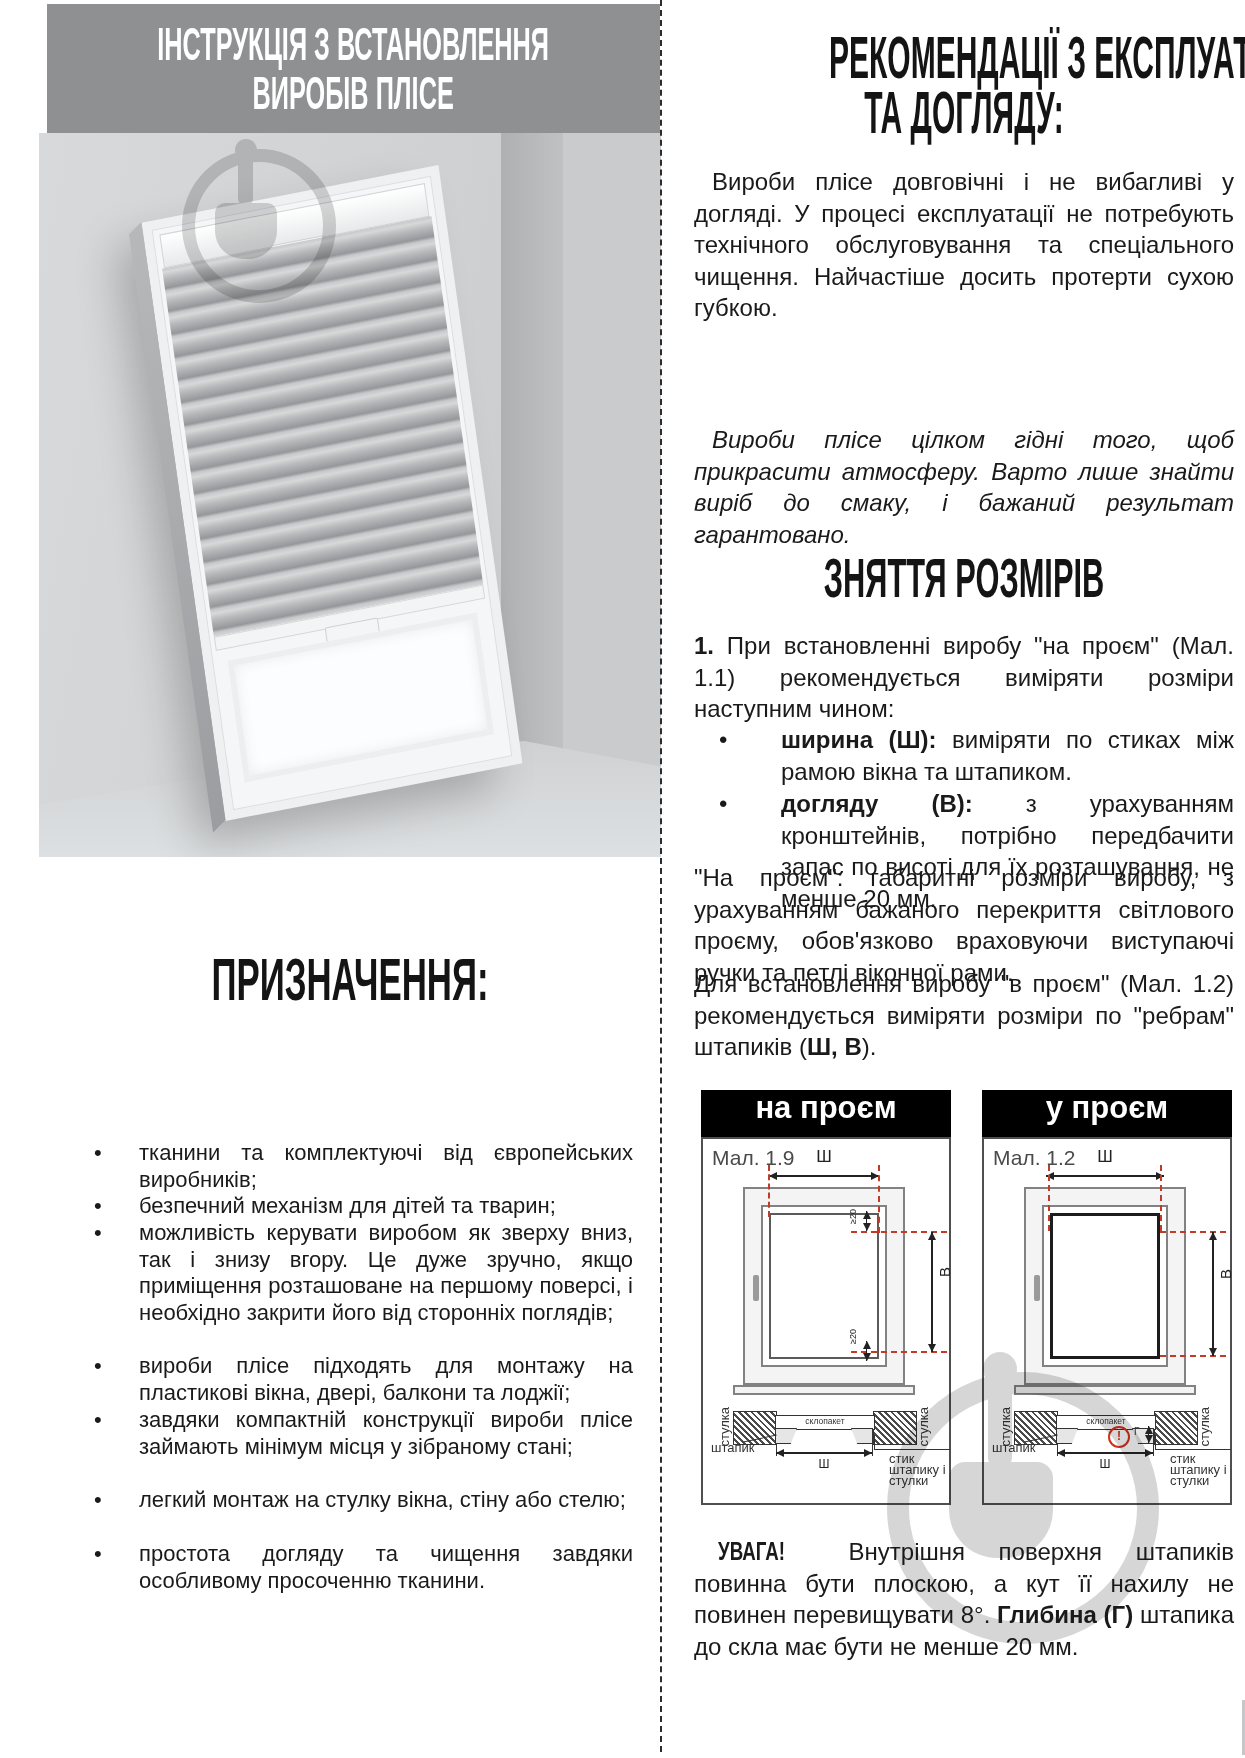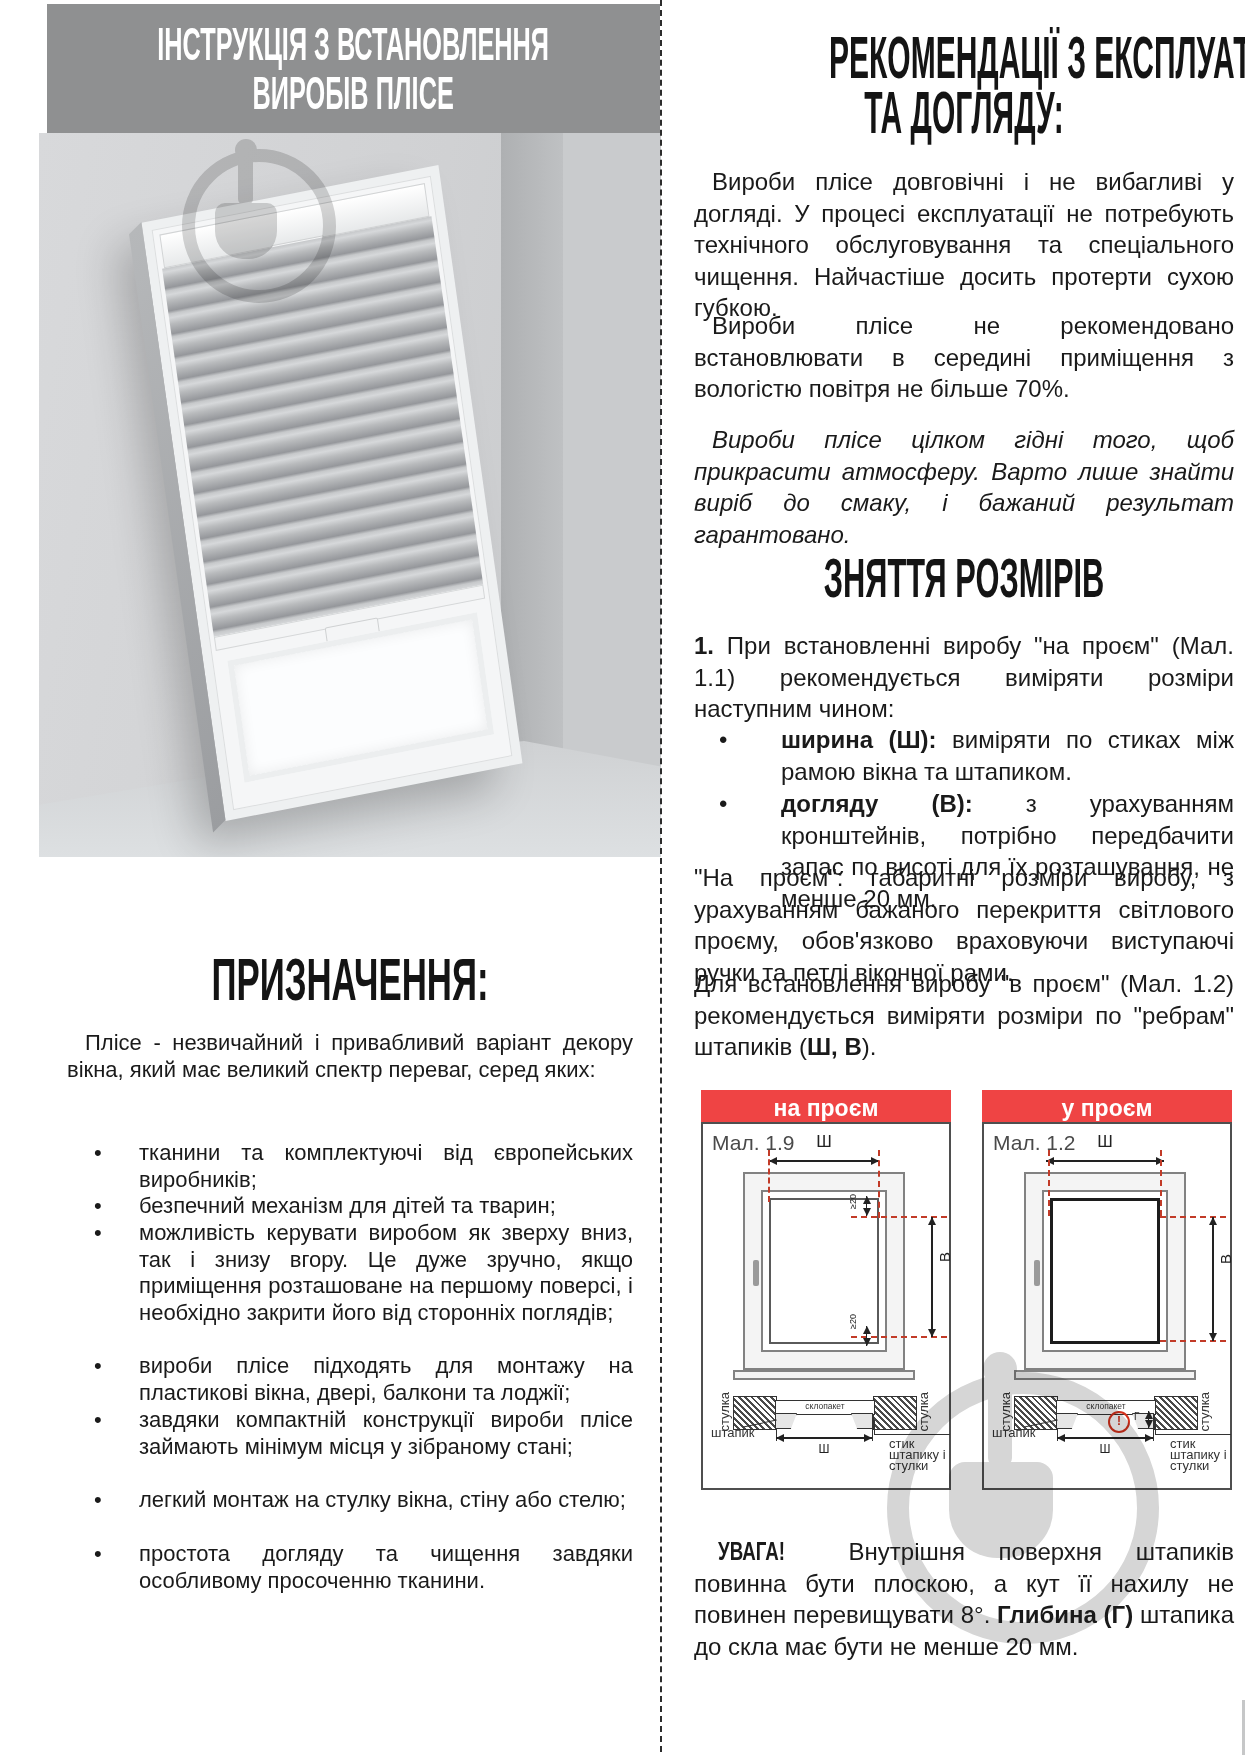--- a/index.html
+++ b/index.html
@@ -58,21 +58,21 @@
   .wm{position:absolute;mix-blend-mode:multiply;pointer-events:none;}
   .wm .ring{position:absolute;border-radius:50%;border-style:solid;border-color:#d6d6d6;}
   .wm .blob{position:absolute;background:#d6d6d6;}
 
   
   .divider{position:absolute;left:621px;top:0;height:1752px;border-left:2px dashed #2c2c2c;}
 
   
   .panels{position:absolute;left:662px;top:1090px;display:flex;gap:31px;}
   .panel{width:250px;}
-  .phead{height:32px;background:#ef4444;color:#fff;font-weight:700;font-size:23px;line-height:36px;text-align:center;}
+  .phead{height:47px;background:#000000;color:#fff;font-weight:700;font-size:31px;line-height:36px;text-align:center;}
   .pbox{position:relative;height:368px;border:2px solid #4f4f4f;background:#fff;box-sizing:border-box;}
   .figlbl{position:absolute;left:9px;top:7px;font-size:21px;color:#4a4a4a;}
   .wo{position:absolute;border:2px solid #828282;background:#f4f4f4;box-sizing:border-box;}
   .wm2f{position:absolute;border:2px solid #828282;background:#fff;box-sizing:border-box;}
   .wg{position:absolute;border:2px solid #5a5a5a;background:#fff;box-sizing:border-box;}
   .wg.thick{border:3px solid #1c1c1c;}
   .whandle{position:absolute;width:6px;height:26px;background:#9a9a9a;border-radius:2px;}
   .wsill{position:absolute;border:2px solid #828282;background:#f4f4f4;box-sizing:border-box;}
   .dim-h{position:absolute;height:2px;background:#222;}
   .dim-h::before{content:"";position:absolute;left:0;top:-3px;border-top:4px solid transparent;border-bottom:4px solid transparent;border-right:8px solid #222;}
@@ -133,21 +133,20 @@
       <div class="blob" style="left:196px;top:6px;width:22px;height:22px;border-radius:50%;"></div>
       <div class="blob" style="left:199px;top:24px;width:15px;height:48px;border-radius:6px;"></div>
       <div class="blob" style="left:176px;top:70px;width:62px;height:56px;border-radius:10px 10px 28px 28px;"></div>
     </div>
   </div>
 
   <div class="heading" style="left:0;top:945px;width:622px;font-size:60px;">
     <span class="hline sx58">ПРИЗНАЧЕННЯ:</span>
   </div>
 
-  <div class="para lc ind" style="top:1030px;">Плісе - незвичайний і привабливий варіант декору вікна, який має великий спектр переваг, серед яких:</div>
 
   <div class="blt lc" style="top:1140px;">
     <span class="dot">•</span>
     <div class="btxt">тканини та комплектуючі від європейських виробників;</div>
   </div>
   <div class="blt lc" style="top:1193px;">
     <span class="dot">•</span>
     <div class="btxt">безпечний механізм для дітей та тварин;</div>
   </div>
   <div class="blt lc" style="top:1220px;">
@@ -172,21 +171,20 @@
   </div>
 
   <div class="divider"></div>
 
   <div class="heading" style="left:655px;top:30px;width:540px;font-size:60px;line-height:55px;">
     <span class="hline sx50">РЕКОМЕНДАЦІЇ З ЕКСПЛУАТАЦІЇ</span>
     <span class="hline sx50">ТА ДОГЛЯДУ:</span>
   </div>
 
   <div class="para rc ind" style="top:166px;">Вироби плісе довговічні і не вибагливі у догляді. У процесі експлуатації не потребують технічного обслуговування та спеціального чищення. Найчастіше досить протерти сухою губкою.</div>
-  <div class="para rc ind" style="top:310px;">Вироби плісе не рекомендовано встановлювати в середині приміщення з вологістю повітря не більше 70%.</div>
   <div class="para rc ind italic" style="top:424px;">Вироби плісе цілком гідні того, щоб прикрасити атмосферу. Варто лише знайти виріб до смаку, і бажаний результат гарантовано.</div>
 
   <div class="heading" style="left:655px;top:545px;width:540px;font-size:56px;">
     <span class="hline sx55">ЗНЯТТЯ РОЗМІРІВ</span>
   </div>
 
   <div class="para rc" style="top:630px;"><b>1.</b> <span>При встановленні виробу "на проєм" (Мал. 1.1) рекомендується виміряти розміри наступним чином:</span></div>
 
   <div class="blt rc" style="top:724px;">
     <span class="dot">•</span>

